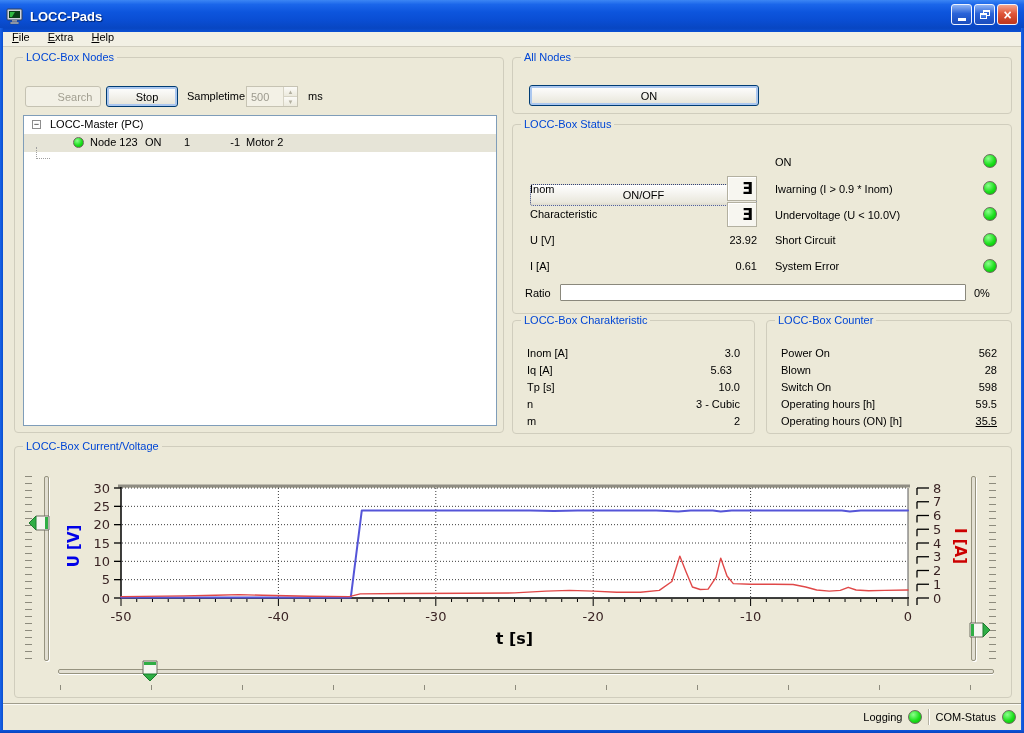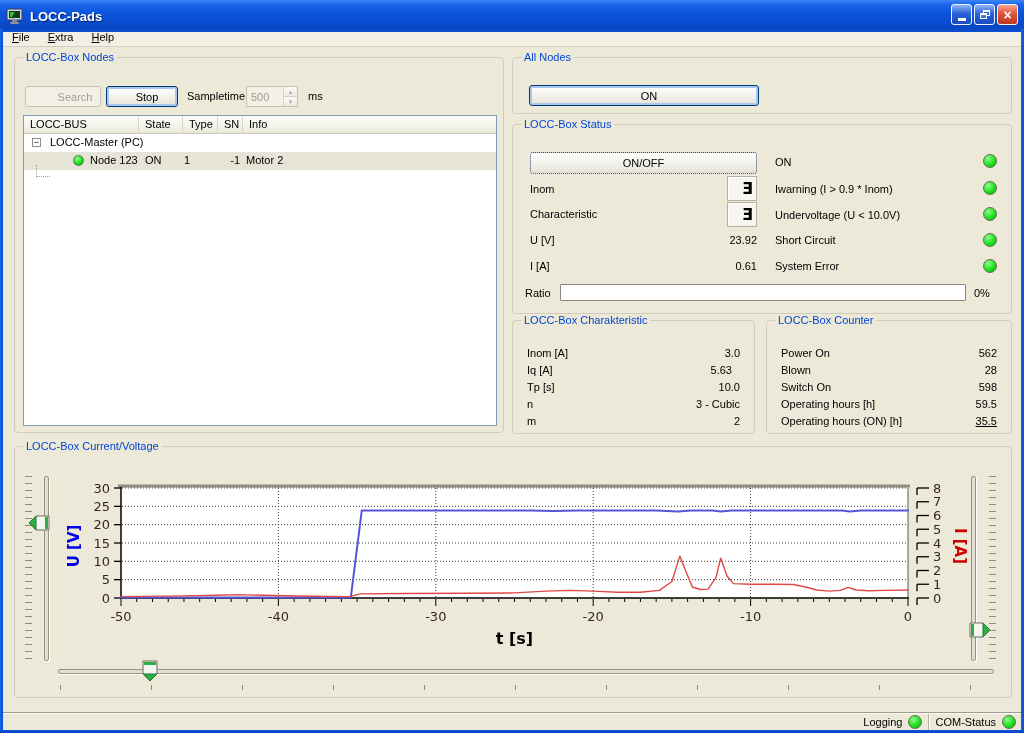--- a/index.html
+++ b/index.html
@@ -37,21 +37,21 @@
   .group{position:absolute;border:1px solid #d0cdbd;border-radius:4px;}
   .group>.caption{position:absolute;top:-7px;left:8px;background:#ece9d8;padding:0 3px;
     color:#0046d5;font-size:11px;white-space:nowrap;}
 
   
   .btn{position:absolute;height:21px;border:1px solid #003c74;border-radius:3px;font-size:11px;color:#000;
     background:linear-gradient(180deg,#ffffff,#f4f3ee 45%,#eae8dd 85%,#dedbcd);
     display:flex;align-items:center;justify-content:center;cursor:default;}
   .btn.default{box-shadow:inset 0 0 0 2px #abc7ef;padding-left:10px;}
   .btn.disabled{border-color:#c5c2b2;color:#a19e90;background:#f2f0e5;box-shadow:none;padding-left:24px;}
-  .btn.focusdot{border:1px dotted #32427a;}
+  .btn.focusdot{border:1px dotted #32427a;margin-top:32px;}
 
   
   .spinbox{position:absolute;width:52px;height:21px;border:1px solid #c6c3b3;background:#f3f1e6;display:flex;}
   .spinbox input{flex:1;min-width:0;border:0;background:transparent;color:#9c9a8e;font-size:11px;padding:0 4px;outline:none;}
   .spinbtns{width:14px;border-left:1px solid #d6d3c4;display:flex;flex-direction:column;}
   .spinbtn{flex:1;display:flex;align-items:center;justify-content:center;font-size:6px;color:#b2af9f;
     background:linear-gradient(180deg,#fbfaf6,#eceadd);}
   .spinbtn+.spinbtn{border-top:1px solid #d6d3c4;}
 
   
@@ -80,21 +80,21 @@
   .ratiobar{position:absolute;height:17px;background:#fff;border:1px solid #8a887c;border-radius:1px;}
 
   
   .tickstrip-v{position:absolute;width:7px;background:repeating-linear-gradient(180deg,#8d8b7d 0 1px,transparent 1px 7px);}
   .slider-track-v{position:absolute;width:5px;background:#e2dfd2;border:1px solid #96937f;border-radius:2px;box-shadow:1px 1px 0 #fff;}
   .slider-track-h{position:absolute;height:5px;background:#e2dfd2;border:1px solid #96937f;border-radius:2px;box-shadow:0 1px 0 #fff;}
   .thumb{position:absolute;}
   .tickrow-h{position:absolute;height:5px;background:repeating-linear-gradient(90deg,#8d8b7d 0 1px,transparent 1px 91px);}
 
   
-  .statusbar{position:absolute;left:0;right:0;bottom:0;height:21px;background:#ece9d8;border-top:1px solid #9f9c8c;box-shadow:inset 0 1px 0 #fbfaf3;z-index:55;}
+  .statusbar{position:absolute;left:0;right:0;bottom:0;height:30px;background:#ece9d8;border-top:1px solid #9f9c8c;box-shadow:inset 0 1px 0 #fbfaf3;z-index:55;}
   .statusbar .content{position:absolute;right:8px;top:0;bottom:3px;display:flex;align-items:center;gap:6px;font-size:11px;color:#000;}
   .sb-div{width:1px;height:16px;background:#b5b2a2;box-shadow:1px 0 0 #fff;}
 
   svg text{font-family:"DejaVu Sans",sans-serif;}
 </style>
 </head>
 <body>
 
 <div id="window">
 
@@ -137,27 +137,20 @@
     <div class="spinbox" style="left:231px;top:28px;">
       <input readonly="" value="500" style="">
       <div class="spinbtns">
         <div class="spinbtn">▲</div>
         <div class="spinbtn">▼</div>
       </div>
     </div>
     <span class="flabel" style="left:293px;top:32px;">ms</span>
 
     <div class="list">
-      <div class="list-header">
-        <div class="hcell hc0">LOCC-BUS</div>
-        <div class="hcell hc1">State</div>
-        <div class="hcell hc2">Type</div>
-        <div class="hcell hc3">SN</div>
-        <div class="hcell hc4">Info</div>
-      </div>
       <div class="trow">
         <span class="expander">−</span>
         <span class="tlabel" style="left:26px;">LOCC-Master (PC)</span>
       </div>
       <div class="trow selected">
         <span class="branch"></span>
         <span class="led small" style="position:absolute;left:49px;top:3px;"></span>
         <span class="tlabel" style="left:66px;">Node 123</span>
         <span class="tlabel" style="left:121px;">ON</span>
         <span class="tlabel" style="left:160px;">1</span>

